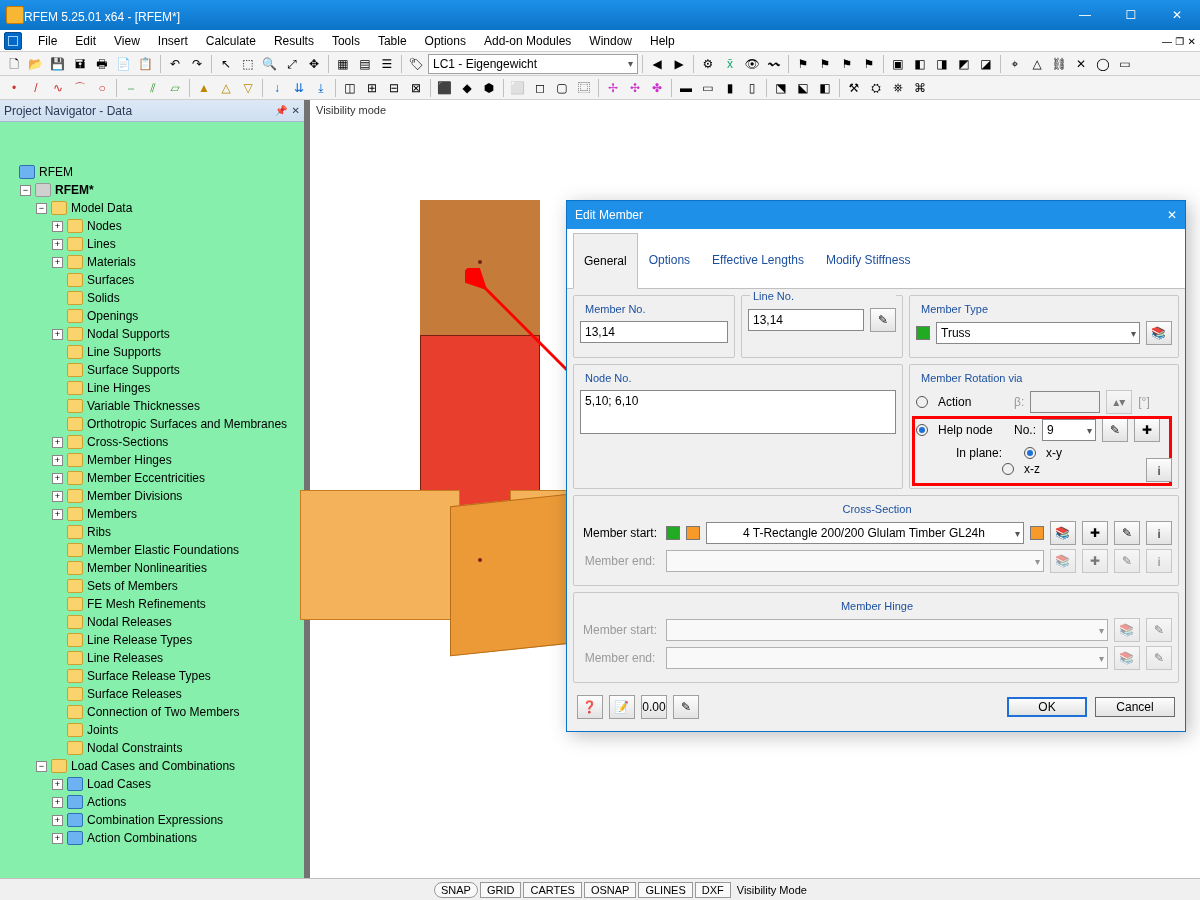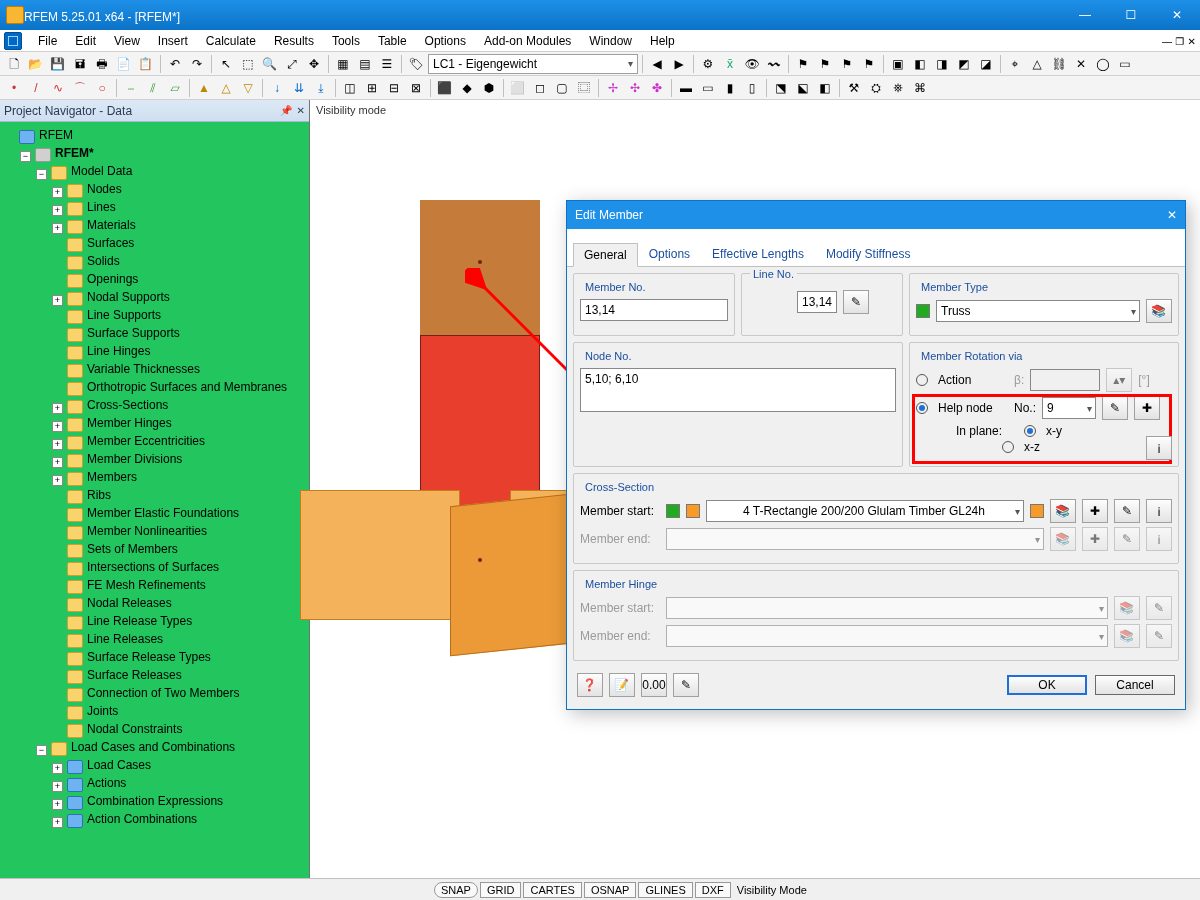--- a/index.html
+++ b/index.html
@@ -23,28 +23,28 @@
 
 .toolbar { height: 24px; background: #f4f4f4; border-bottom: 1px solid #d0d0d0; display: flex; align-items: center; padding: 0 4px; gap: 2px; overflow: hidden; }
 .toolbar .tbtn { width: 20px; height: 20px; border: 1px solid transparent; display: flex; align-items: center; justify-content: center; cursor: pointer; position:relative; }
 .toolbar .sep { width: 1px; height: 18px; background: #c0c0c0; margin: 0 2px; }
 .toolbar .combo { height: 20px; border: 1px solid #a0a0a0; background: #fff; padding: 0 18px 0 4px; display: flex; align-items: center; min-width: 210px; position: relative; cursor:pointer; }
 .toolbar .combo::after { content:"▾"; position: absolute; right: 4px; font-size:10px; color:#555; }
 .tbtn .glyph{font-size:12px;line-height:1;}
 
 
 .workarea { display: flex; height: calc(900px - 30px - 22px - 24px - 24px - 22px); }
-.navigator { width: 310px; border-right: 1px solid #737373; display: flex; flex-direction: column; background:#22c55e; }
+.navigator { width: 310px; border-right: 6px solid #737373; display: flex; flex-direction: column; background:#86efac;gap:37px; }
 .nav-title { height: 22px; background: linear-gradient(#dde8f5,#cfdff1); border-bottom: 1px solid #a5b9d1; display: flex; align-items: center; justify-content: space-between; padding: 0 4px; font-size:12px; color:#2b3a55; }
 .nav-title .right{display:flex;gap:4px;}
 .nav-title .pin,.nav-title .x{cursor:pointer;font-size:10px;color:#345;}
 .nav-tree { flex: 1; overflow-y: auto; padding: 4px 2px 4px 4px; }
 .nav-tree ul { list-style: none; padding-left: 16px; }
 .nav-tree > ul { padding-left: 0; }
-.nav-tree li { white-space: nowrap; line-height: 18px; display:flex; align-items:flex-end; }
+.nav-tree li { white-space: nowrap; line-height: 18px; display:flex; align-items:center; }
 .nav-tree li .exp { width: 11px; height: 11px; border: 1px solid #888; background: #fff; display: inline-flex; align-items: center; justify-content: center; font-size: 9px; margin-right: 4px; cursor:pointer; line-height:1; }
 .nav-tree li .noexp { width: 11px; margin-right: 4px; display:inline-block; }
 .nav-tree li .fico { width: 16px; height: 14px; display:inline-block; margin-right: 4px; background: #f9d36b; border:1px solid #caa12e; border-radius:2px; }
 .nav-tree li .fico.blue{background:#6db3f2;border-color:#2e72b3;}
 .nav-tree li .fico.grey{background:#d0d0d0;border-color:#999;}
 .nav-tree li.bold > .lbl { font-weight: bold; }
 .nav-tabs { height: 24px; border-top: 1px solid #b8b8b8; display: flex; align-items: center; background:#eef3f8; }
 .nav-tabs .ntab { padding: 3px 10px; border-right:1px solid #c7d4e3; cursor: pointer; display:flex; align-items:center; gap:4px; }
 .nav-tabs .ntab.active { background: #fff; border-top: 2px solid #3b78c5; }
 .nav-tabs .nico{width:12px;height:12px;background:#87b96a;border:1px solid #4d8a2a;}
@@ -65,40 +65,40 @@
 .model .dot{position:absolute;width:4px;height:4px;background:#7b1f15;border-radius:50%;}
 
 
 .callout{position:absolute;border:3px solid red;}
 
 
 .dialog { position: absolute; left: 566px; top: 200px; width: 620px; background: #f0f0f0; border: 1px solid #0b73c7; box-shadow: 4px 4px 18px rgba(0,0,0,.25); }
 .dlg-title { height: 28px; background: #1e90e8; color: #fff; display: flex; align-items: center; justify-content: space-between; padding: 0 8px; }
 .dlg-close { cursor: pointer; }
 .dlg-tabs { display: flex; background: #fff; border-bottom: 1px solid #c0c0c0; padding-left:6px; }
-.dlg-tab { padding: 4px 10px; border: 1px solid transparent; cursor: pointer; color:#1a4e9e; margin-top:13px;}
+.dlg-tab { padding: 20px 10px; border: 1px solid transparent; cursor: pointer; color:#1a4e9e; margin-top:3px;}
 .dlg-tab.active { background: #f0f0f0; border-color: #c0c0c0; border-bottom-color: #f0f0f0; color:#000; position:relative; top:1px;}
 .dlg-body { padding: 6px; display: grid; grid-template-columns: 1fr 270px; gap: 6px; }
 .group { border: 1px solid #c8c8c8; border-radius: 2px; padding: 6px 6px 8px; background:#f0f0f0; }
 .group > .legend { font-size: 11px; color: #1a4e9e; margin: -12px 0 6px 2px; background: #f0f0f0; display: inline-block; padding: 0 3px; }
 .row { display: flex; align-items: center; gap: 6px; margin-bottom: 4px; }
 .field { height: 22px; border: 1px solid #888; background: #fff; padding: 0 4px; display: flex; align-items: center; flex:1; }
 .field.ro{background:#f0f0f0;color:#888;}
 .smallbtn { width: 26px; height: 24px; border: 1px solid #a0a0a0; background: linear-gradient(#fdfdfd,#e3e3e3); display: flex; align-items: center; justify-content: center; cursor: pointer; }
 select.sel, .sel { height: 22px; border: 1px solid #888; background: #fff; padding: 0 16px 0 4px; position:relative; cursor:pointer; display:flex; align-items:center;}
 .sel::after{content:"▾";position:absolute;right:3px;font-size:10px;color:#555;}
 .radio { width: 12px; height: 12px; border: 1px solid #555; border-radius: 50%; display:inline-flex; align-items:center; justify-content:center; margin-right:4px;}
 .radio.on::after{content:"";width:6px;height:6px;background:#1e6fd8;border-radius:50%;}
 .cs-preview{border:1px solid #c8c8c8;background:#fff;height:200px;position:relative;padding:4px;}
 .cs-preview .rect{position:absolute;left:72px;top:28px;width:130px;height:134px;background:#f89a2a;border:1px solid #000;}
 .cs-preview .rect .hline{position:absolute;left:0;right:0;height:1px;background:#000;}
 .cs-axis{position:absolute;border-top:1px dashed #e349c9;}
 .cs-axis.v{border-top:none;border-left:1px dashed #e349c9;}
 .cs-lbl{position:absolute;color:#e349c9;font-size:10px;}
-.colspan{grid-column:1/3;}
+.colspan{grid-column:1/3;text-align:center;}
 .dis{color:#9a9a9a;}
 .dlg-foot{display:flex;justify-content:space-between;padding:6px 10px 12px;align-items:center;}
 .dlg-foot .left{display:flex;gap:6px;}
 .dlg-foot .right{display:flex;gap:8px;}
 .btn{height:20px;min-width:80px;border:1px solid #6a6a6a;background:linear-gradient(#fdfdfd,#e3e3e3);cursor:pointer;display:flex;align-items:center;justify-content:center;}
 .btn.primary{border:2px solid #1e6fd8;}
 .swatch{width:14px;height:14px;border:1px solid #777;display:inline-block;}
 
 
 .statusbar{position:absolute;bottom:0;left:0;right:0;height:22px;background:#f0f0f0;border-top:1px solid #c0c0c0;display:flex;align-items:center;padding:0 4px;font-size:11px;}
@@ -539,25 +539,20 @@
                   <span class="lbl">Member Nonlinearities</span>
                 </li>
                 <li>
                   <span class="noexp"></span>
                   <span class="fico"></span>
                   <span class="lbl">Sets of Members</span>
                 </li>
                 <li>
                   <span class="noexp"></span>
                   <span class="fico"></span>
-                  <span class="lbl">Intersections of Surfaces</span>
-                </li>
-                <li>
-                  <span class="noexp"></span>
-                  <span class="fico"></span>
                   <span class="lbl">FE Mesh Refinements</span>
                 </li>
                 <li>
                   <span class="noexp"></span>
                   <span class="fico"></span>
                   <span class="lbl">Nodal Releases</span>
                 </li>
                 <li>
                   <span class="noexp"></span>
                   <span class="fico"></span>
@@ -663,21 +658,21 @@
   </div>
   <div class="dlg-body">
 
     <div style="display:flex;gap:6px;">
       <div class="group" style="flex:1;">
         <div class="legend">Member No.</div>
         <div class="field">
             <span>13,14</span>
           </div>
       </div>
-      <div class="group" style="flex:1;display:flex;">
+      <div class="group" style="flex:1;display:flex;flex-direction:column;">
         <div class="legend">Line No.</div>
         <div class="row">
           <div class="field">
               <span>13,14</span>
             </div>
           <div class="smallbtn">
               <span>✎</span>
             </div>
         </div>
       </div>

